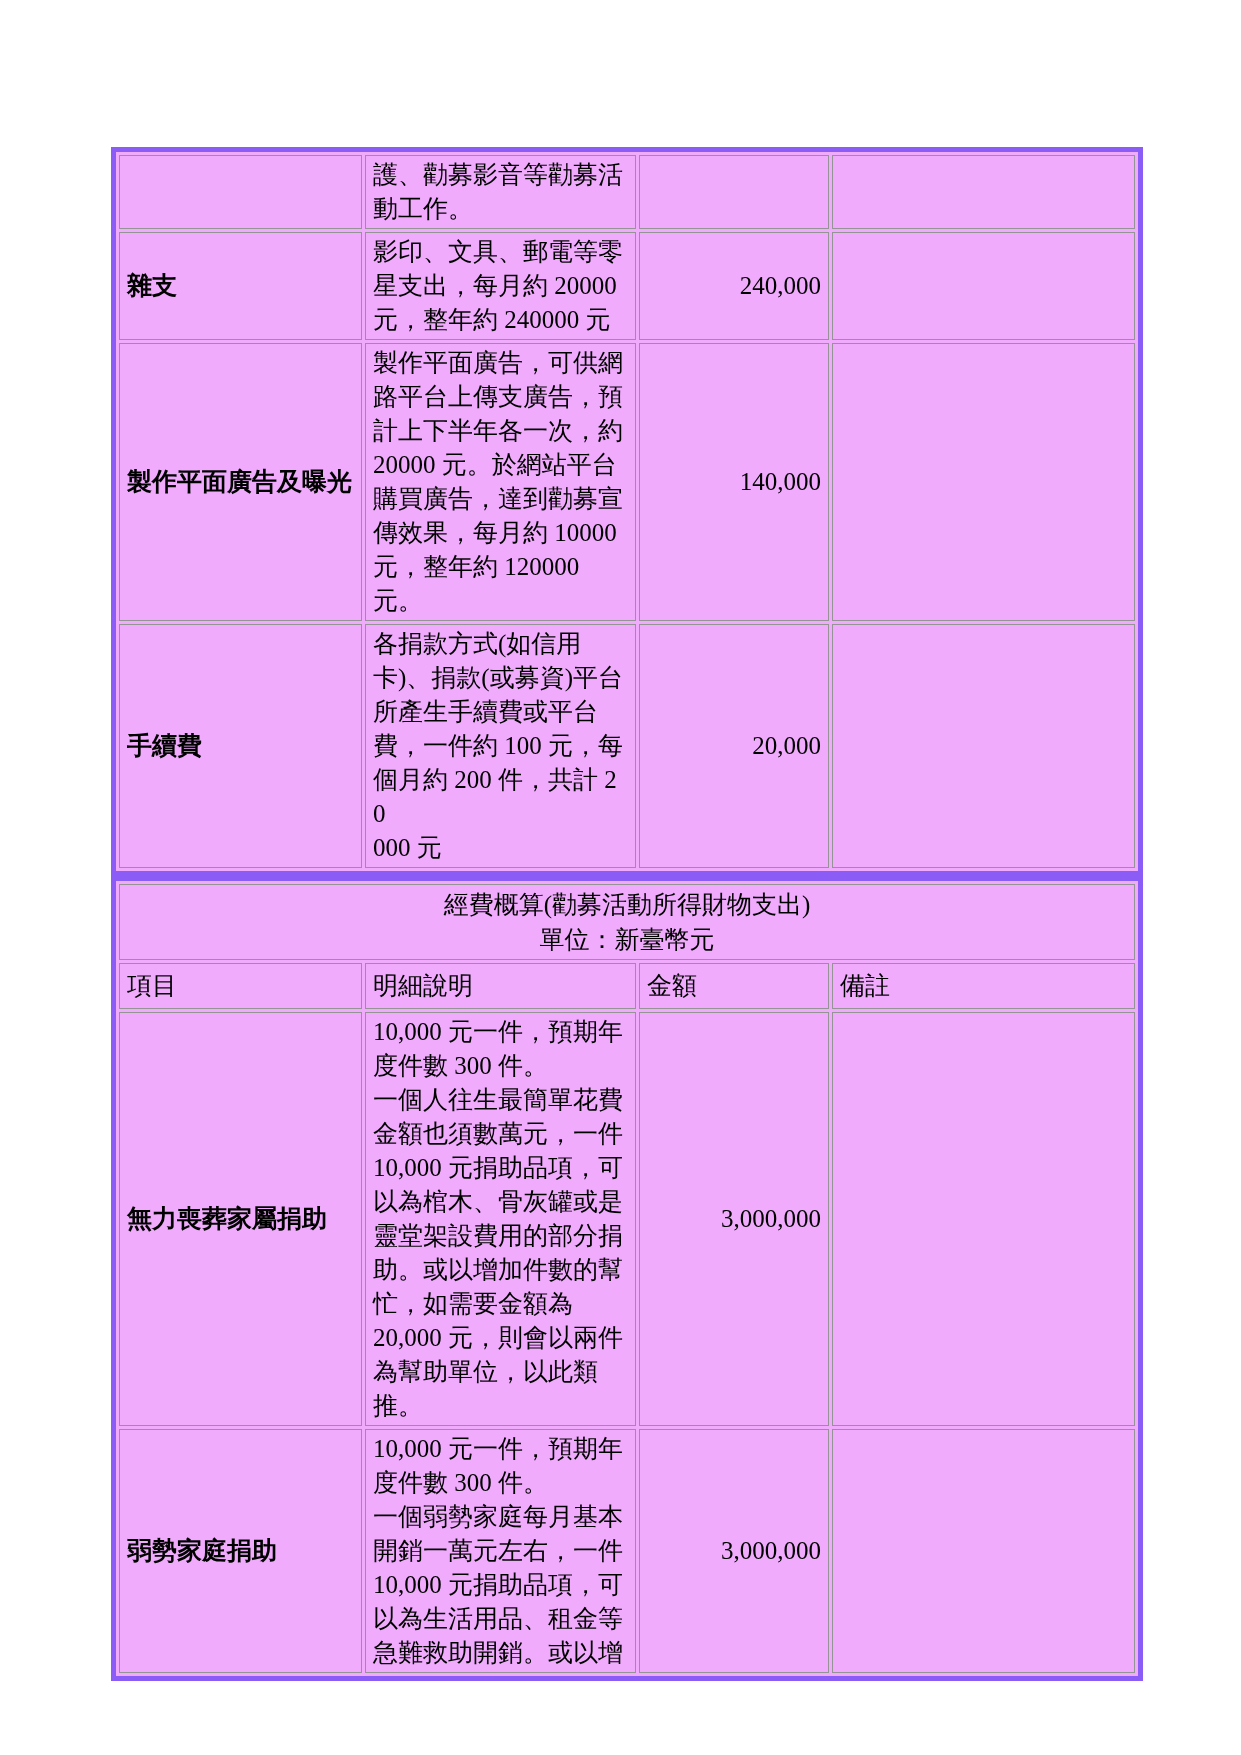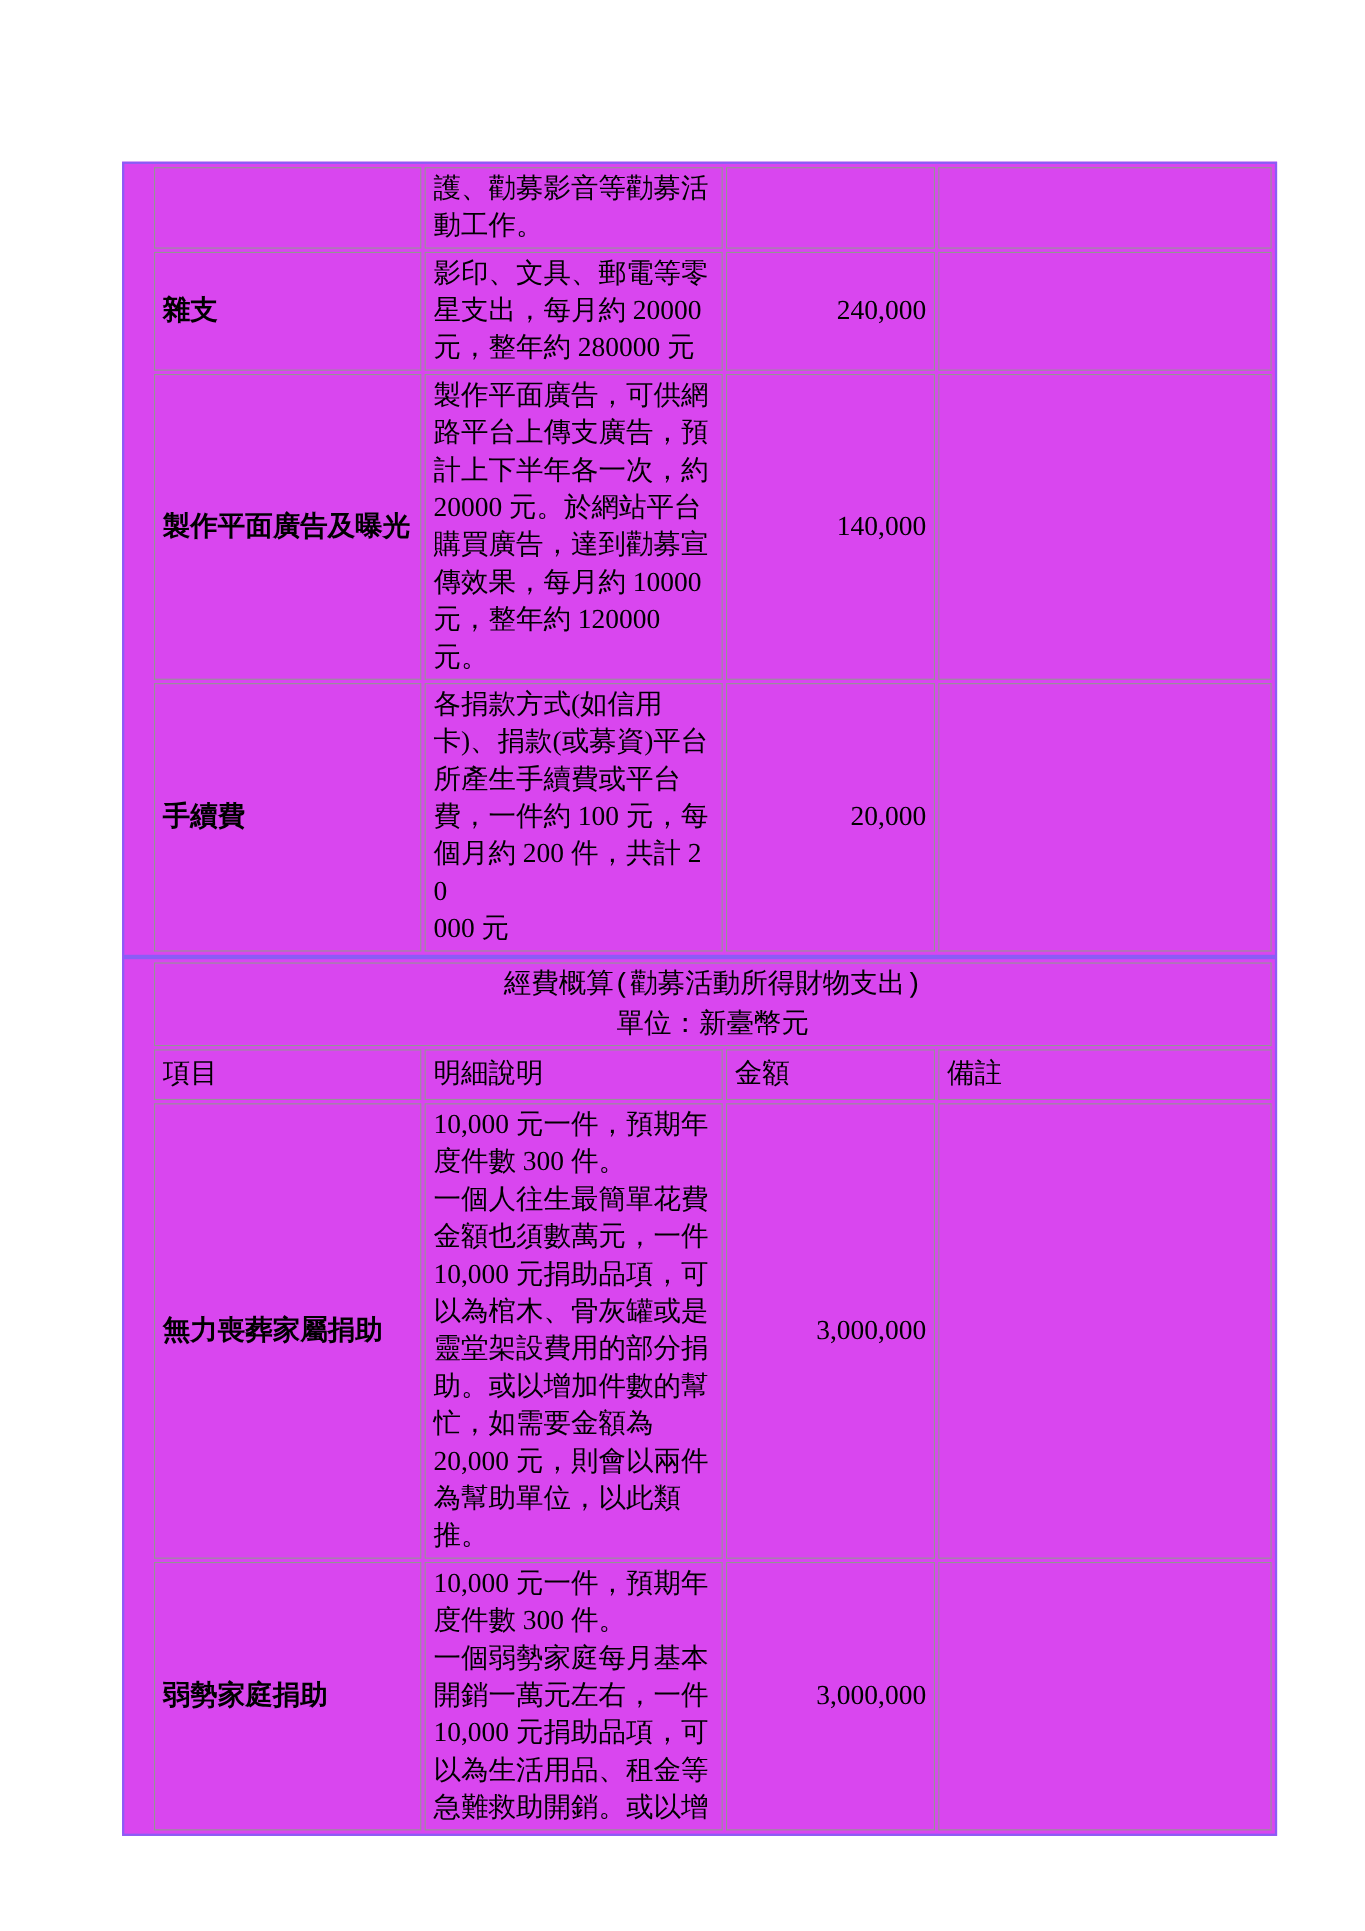--- a/index.html
+++ b/index.html
@@ -19,23 +19,22 @@
     width: 1241px;
     height: 1755px;
     background: #ffffff;
   }
   table.budget {
     border-collapse: separate;
     border-spacing: 3px;
     table-layout: fixed;
     width: 1022px;
     margin-left: 111px;
-    background: #d946ef;
-    border: 2px solid #8b5cf6;
-    padding-left: 24px;
+    background: #f0abfc;
+    border: 5px solid #8b5cf6;
   }
   table.budget.first {
     margin-top: 147px;
   }
   table.budget td {
     border: 1px solid #949494;
     font-size: 25px;
     line-height: 34px;
     padding: 2px 7px;
     overflow: hidden;
@@ -74,21 +73,20 @@
     padding-right: 4px;
   }
   td.section-title-cell {
     vertical-align: middle;
     padding-top: 3px;
     padding-bottom: 3px;
   }
   .section-title-line {
     text-align: center;
     line-height: 35px;
-    font-family: Liberation Mono, monospace;
   }
   .unit-line {
     text-align: center;
     line-height: 35px;
   }
   td.header-cell {
     height: 40px;
     vertical-align: middle;
     text-align: left;
   }
@@ -110,21 +108,21 @@
         <td class="item-cell"></td>
         <td class="desc-cell">護、勸募影音等勸募活
 動工作。</td>
         <td class="amount-cell"></td>
         <td class="note-cell"></td>
       </tr>
       <tr>
         <td class="item-cell">雜支</td>
         <td class="desc-cell">影印、文具、郵電等零
 星支出，每月約 20000
-元，整年約 280000 元</td>
+元，整年約 240000 元</td>
         <td class="amount-cell">240,000</td>
         <td class="note-cell"></td>
       </tr>
       <tr>
         <td class="item-cell">製作平面廣告及曝光</td>
         <td class="desc-cell">製作平面廣告，可供網
 路平台上傳支廣告，預
 計上下半年各一次，約
 20000 元。於網站平台
 購買廣告，達到勸募宣

